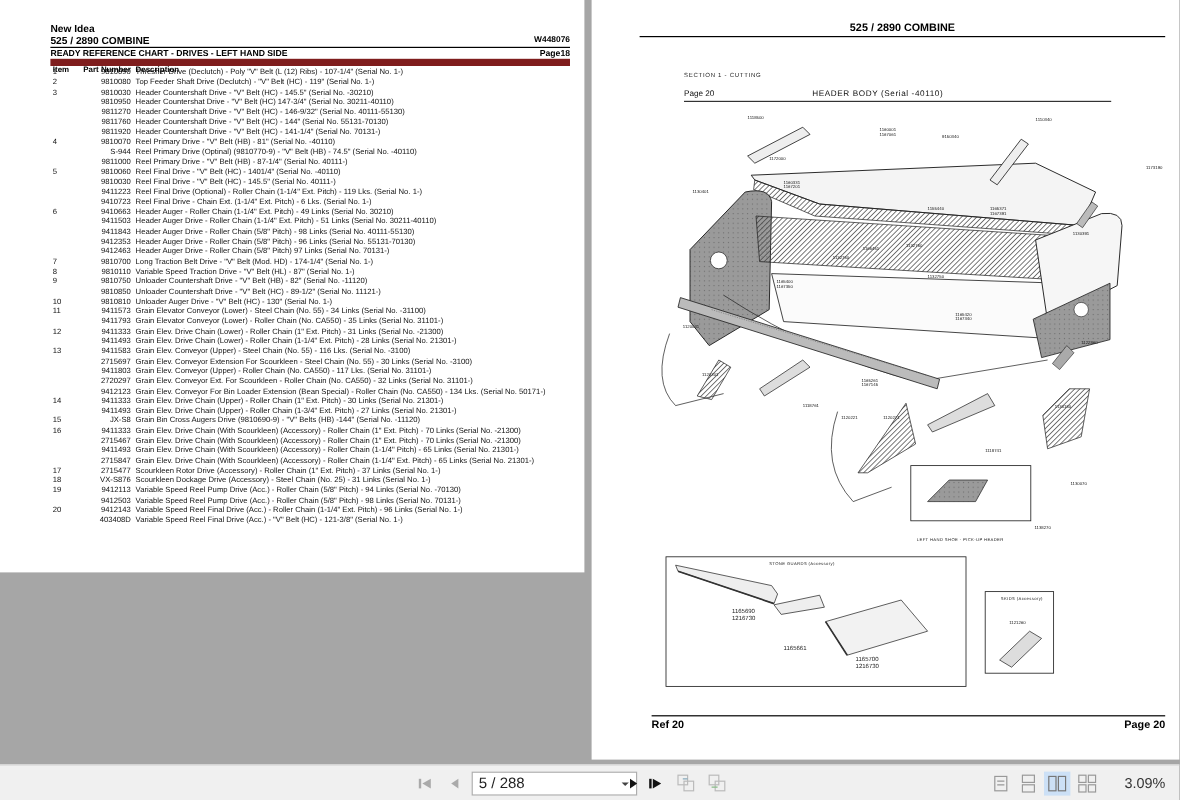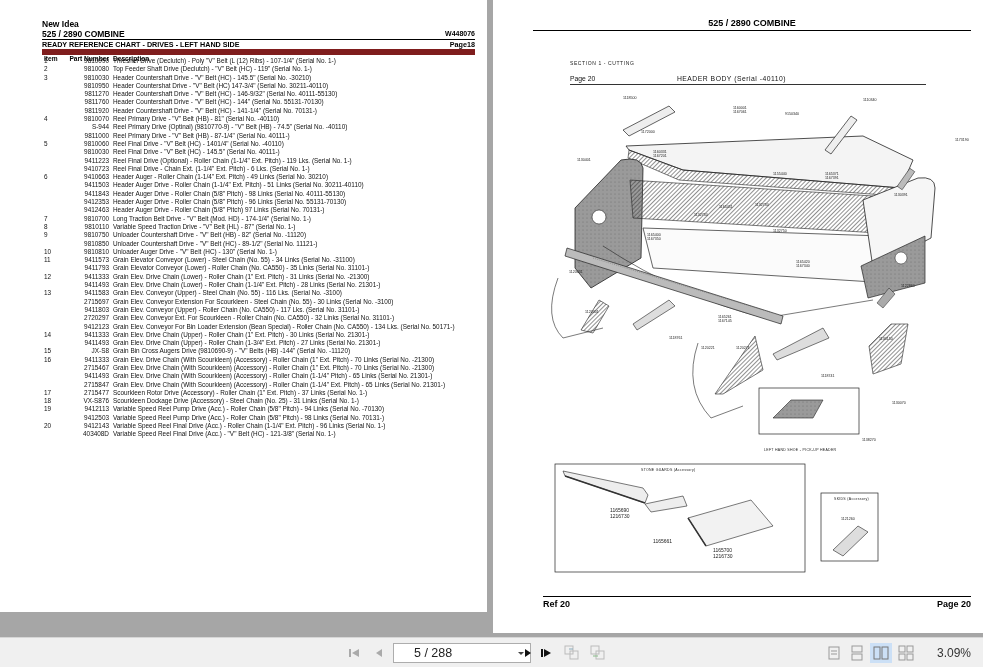--- a/index.html
+++ b/index.html
@@ -1,20 +1,20 @@
 <!DOCTYPE html>
 <html><head>
 <meta charset="utf-8">
 <style>
   * { box-sizing: border-box; margin: 0; padding: 0; }
   html, body { width: 983px; height: 667px; overflow: hidden; background: #a9a9a9; font-family: "Liberation Sans", sans-serif; }
   .viewer { position: relative; width: 983px; height: 667px; background: #a6a6a6; }
 
   .page { position: absolute; top: 0; background: #ffffff; overflow: hidden; }
-  #page-left { left: 0; width: 487px; height: 612px; }
+  #page-left { left: 0; width: 487px; height: 477px; }
   #page-right { left: 493px; width: 490px; height: 633px; }
 
   
   .lp-head { position: absolute; left: 42px; top: 19px; width: 433px; font-weight: bold; color: #000; }
   .lp-brand { font-size: 8.5px; line-height: 10px; }
   .lp-model-row { display: flex; justify-content: space-between; font-size: 8.5px; line-height: 10px; }
   .lp-model-row .docno { font-size: 7px; }
   .lp-chart-row { display: flex; justify-content: space-between; font-size: 7.2px; line-height: 9px; border-top: 1px solid #000; border-bottom: 6px solid #7f1d1d; }
   .lp-cols { display: flex; font-size: 6.6px; line-height: 8px; font-weight: bold; }
   .col-item { width: 23px; padding-left: 2px; flex: 0 0 auto; }
@@ -33,21 +33,21 @@
   .rp-pagehdr .pg { display: inline-block; width: 105px; }
   .rp-pagehdr .hd { letter-spacing: 0.5px; }
   .diagram { position: absolute; left: 40px; top: 88px; width: 450px; height: 520px; }
   .callout { position: absolute; font-size: 3.6px; color: #222; line-height: 4px; white-space: nowrap; }
   .callout-box { position: absolute; font-size: 3.5px; color: #222; letter-spacing: 0.3px; }
   .rp-footer { position: absolute; left: 50px; right: 12px; top: 596px; display: flex; justify-content: space-between; font-weight: bold; font-size: 9px; border-top: 1px solid #000; padding-top: 2px; align-items: center; }
 
   
   .toolbar { position: absolute; left: 0; top: 637px; width: 983px; height: 30px; background: #f0f0f0; border-top: 1px solid #d6d6d6; }
   .tb-btn { position: absolute; top: 6px; width: 18px; height: 18px; display: flex; align-items: center; justify-content: center; cursor: pointer; }
-  .page-select { position: absolute; left: 393px; top: 5px; width: 138px; height: 20px; background: #fff; border: 1px solid #adadad; font-size: 12.5px; color: #222; padding-left: 20px; line-height: 18px; }
+  .page-select { position: absolute; left: 393px; top: 5px; width: 138px; height: 20px; background: #fff; border: 1px solid #adadad; font-size: 12.5px; color: #222; padding-left: 5px; line-height: 18px; }
   .page-select .caret { position: absolute; right: 6px; top: 8px; width: 0; height: 0; border-left: 3px solid transparent; border-right: 3px solid transparent; border-top: 3px solid #444; }
   .zoom-level { position: absolute; left: 937px; top: 8px; font-size: 12px; color: #333; }
   .view-btn { position: absolute; top: 5px; width: 22px; height: 20px; display: flex; align-items: center; justify-content: center; }
   .view-btn.active { background: #cce0f6; }
 </style>
 </head>
 <body>
 
 <div class="viewer">
 

